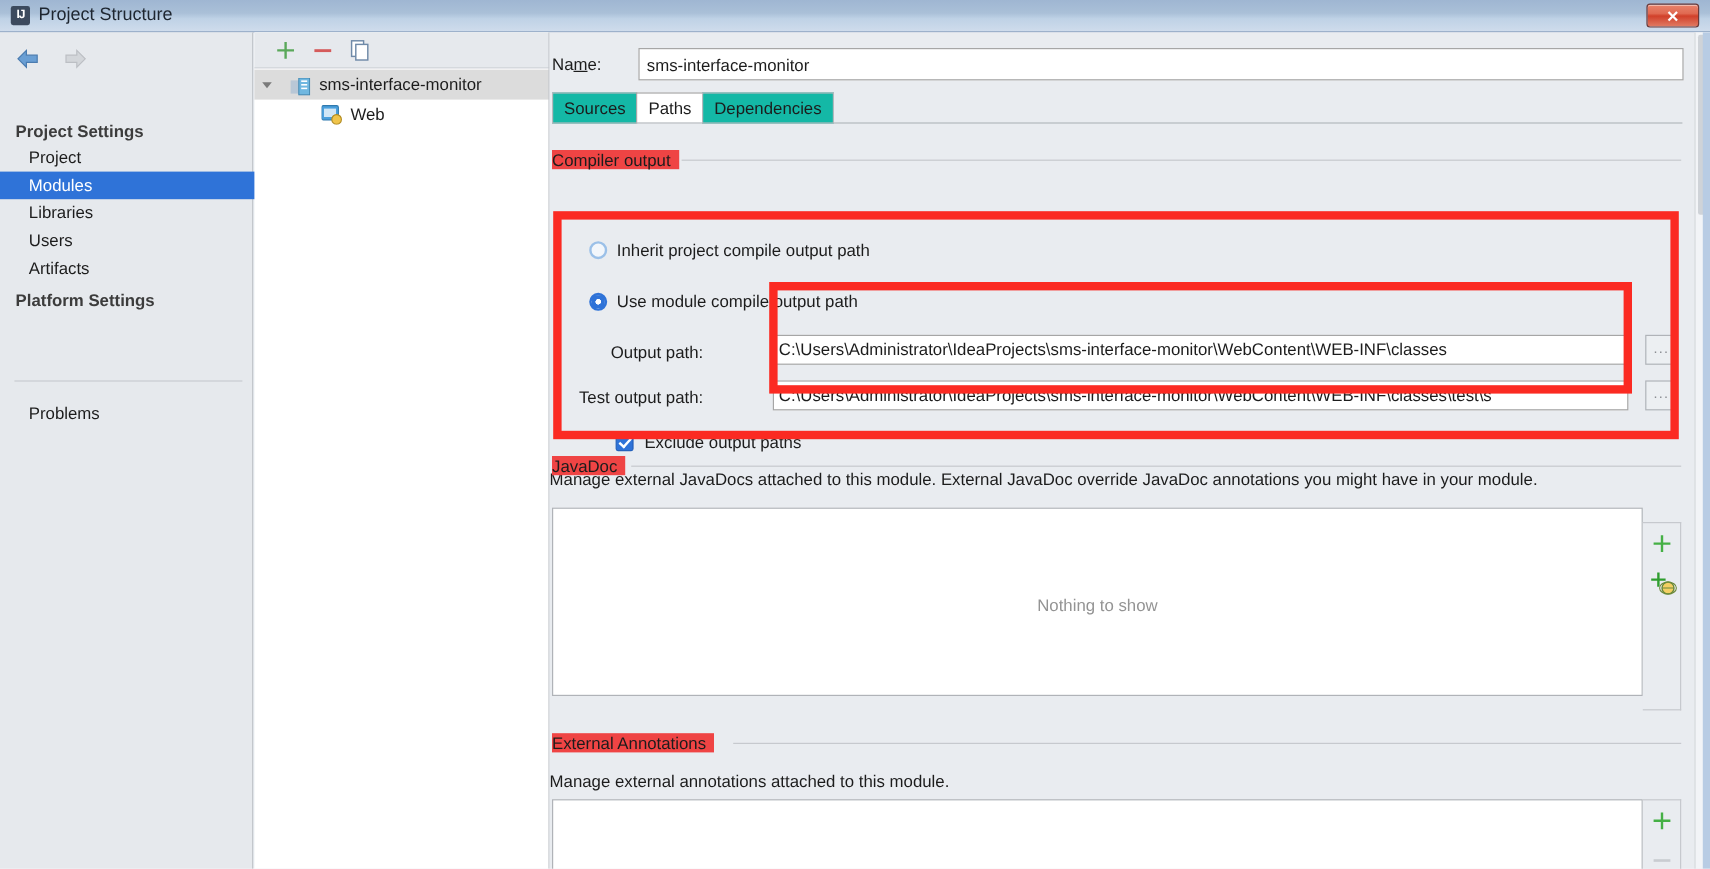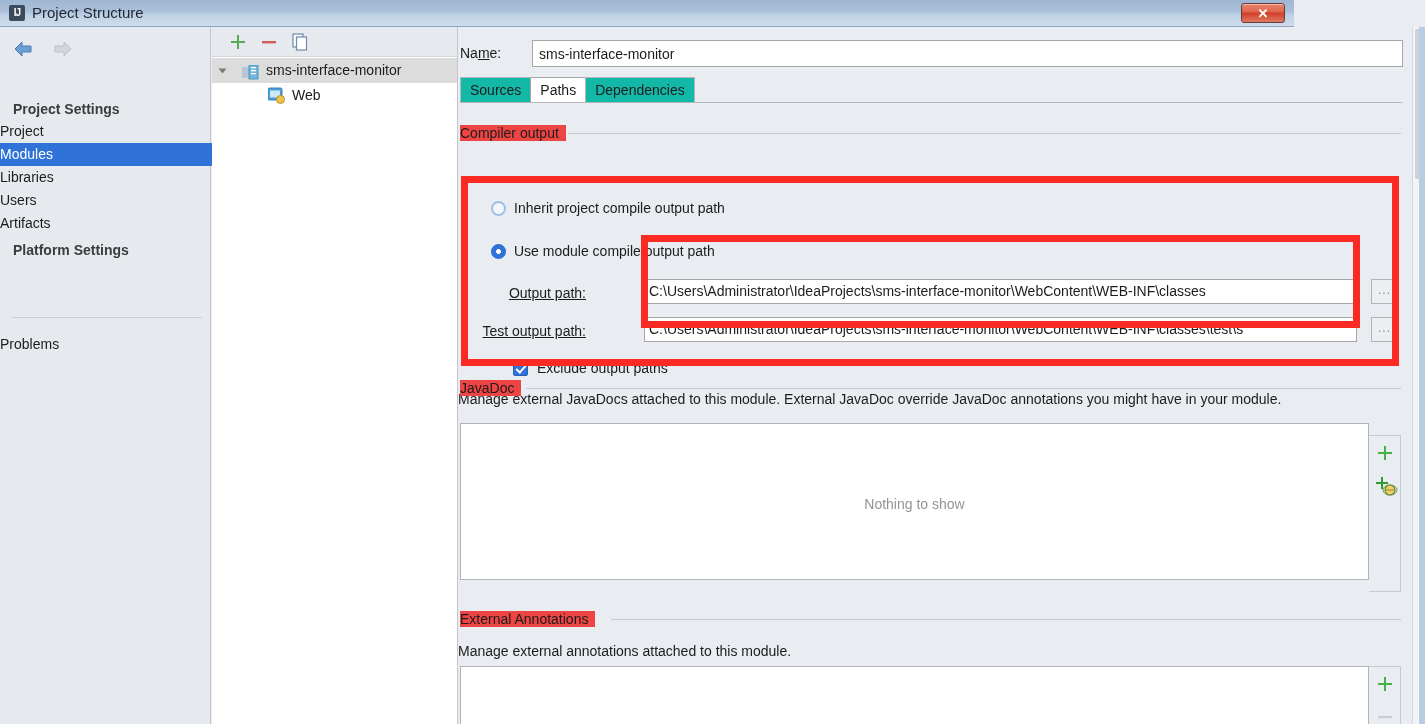--- a/index.html
+++ b/index.html
@@ -11,21 +11,21 @@
     overflow: hidden;
   }
   #app {
     position: relative;
     width: 1425px; height: 724px;
     background: #e9ecf0;
   }
 
   
   .titlebar {
-    position: absolute; left: 0; top: 0; width: 1294px; height: 27px;
+    position: absolute; left: 0; top: 0; width: 1425px; height: 27px;
     background: linear-gradient(to bottom, #9fb6d2 0%, #aac0d8 42%, #bfd2e6 60%, #cfdcec 100%);
     border-bottom: 1px solid #8ca4c2;
   }
   .tb-icon {
     position: absolute; left: 9px; top: 5px; width: 16px; height: 16px;
     background: #3c4a5e; border-radius: 2px;
     color: #fff; font-size: 10px; font-weight: bold;
     line-height: 16px; text-align: center; letter-spacing: -1px;
   }
   .tb-title {
@@ -53,21 +53,21 @@
     display: inline-block; width: 30px; height: 30px; margin-right: 4px;
     position: relative; cursor: pointer;
   }
   .arrow svg { position: absolute; left: 5px; top: 7px; }
   .sec-head {
     position: absolute; left: 13px; font-weight: bold;
     font-size: 14px; color: #3c3c3c;
   }
   .nav-item {
     position: absolute; left: 0; width: 254px; height: 23px;
-    font-size: 14px; color: #1c1c1c;
+    padding-left: 24px; font-size: 14px; color: #1c1c1c;
     line-height: 23px; cursor: pointer;
   }
   .nav-item.selected { background: #2f73d8; color: #ffffff; }
   .sb-divider {
     position: absolute; left: 12px; width: 190px; height: 1px;
     background: #c9ccd1; top: 290px;
   }
 
   
   .modpanel {
@@ -146,21 +146,21 @@
   }
   .radio.off { border: 2px solid #9bc0e8; background: #f2f6fb; }
   .radio.on {
     border: 2px solid #2f73d8;
     background: radial-gradient(circle, #ffffff 0 28%, #2f73d8 32% 100%);
   }
   .radio-lbl { position: absolute; left: 23px; top: 0; white-space: nowrap; }
 
   .fld-label {
     position: absolute; font-size: 14px; color: #1c1c1c;
-    text-align: right; white-space: nowrap; text-decoration: underline;
+    text-align: right; white-space: nowrap;
   }
   .txtfield {
     position: absolute; height: 25px; background: #ffffff;
     border: 1px solid #a6a6a6; font-size: 14px; color: #1c1c1c;
     line-height: 23px; padding: 0 4px; overflow: hidden;
     white-space: nowrap; font-family: "Liberation Sans", sans-serif;
   }
   .browse-btn {
     position: absolute; width: 27px; height: 25px;
     background: #eceff2; border: 1px solid #b0b3b8;

